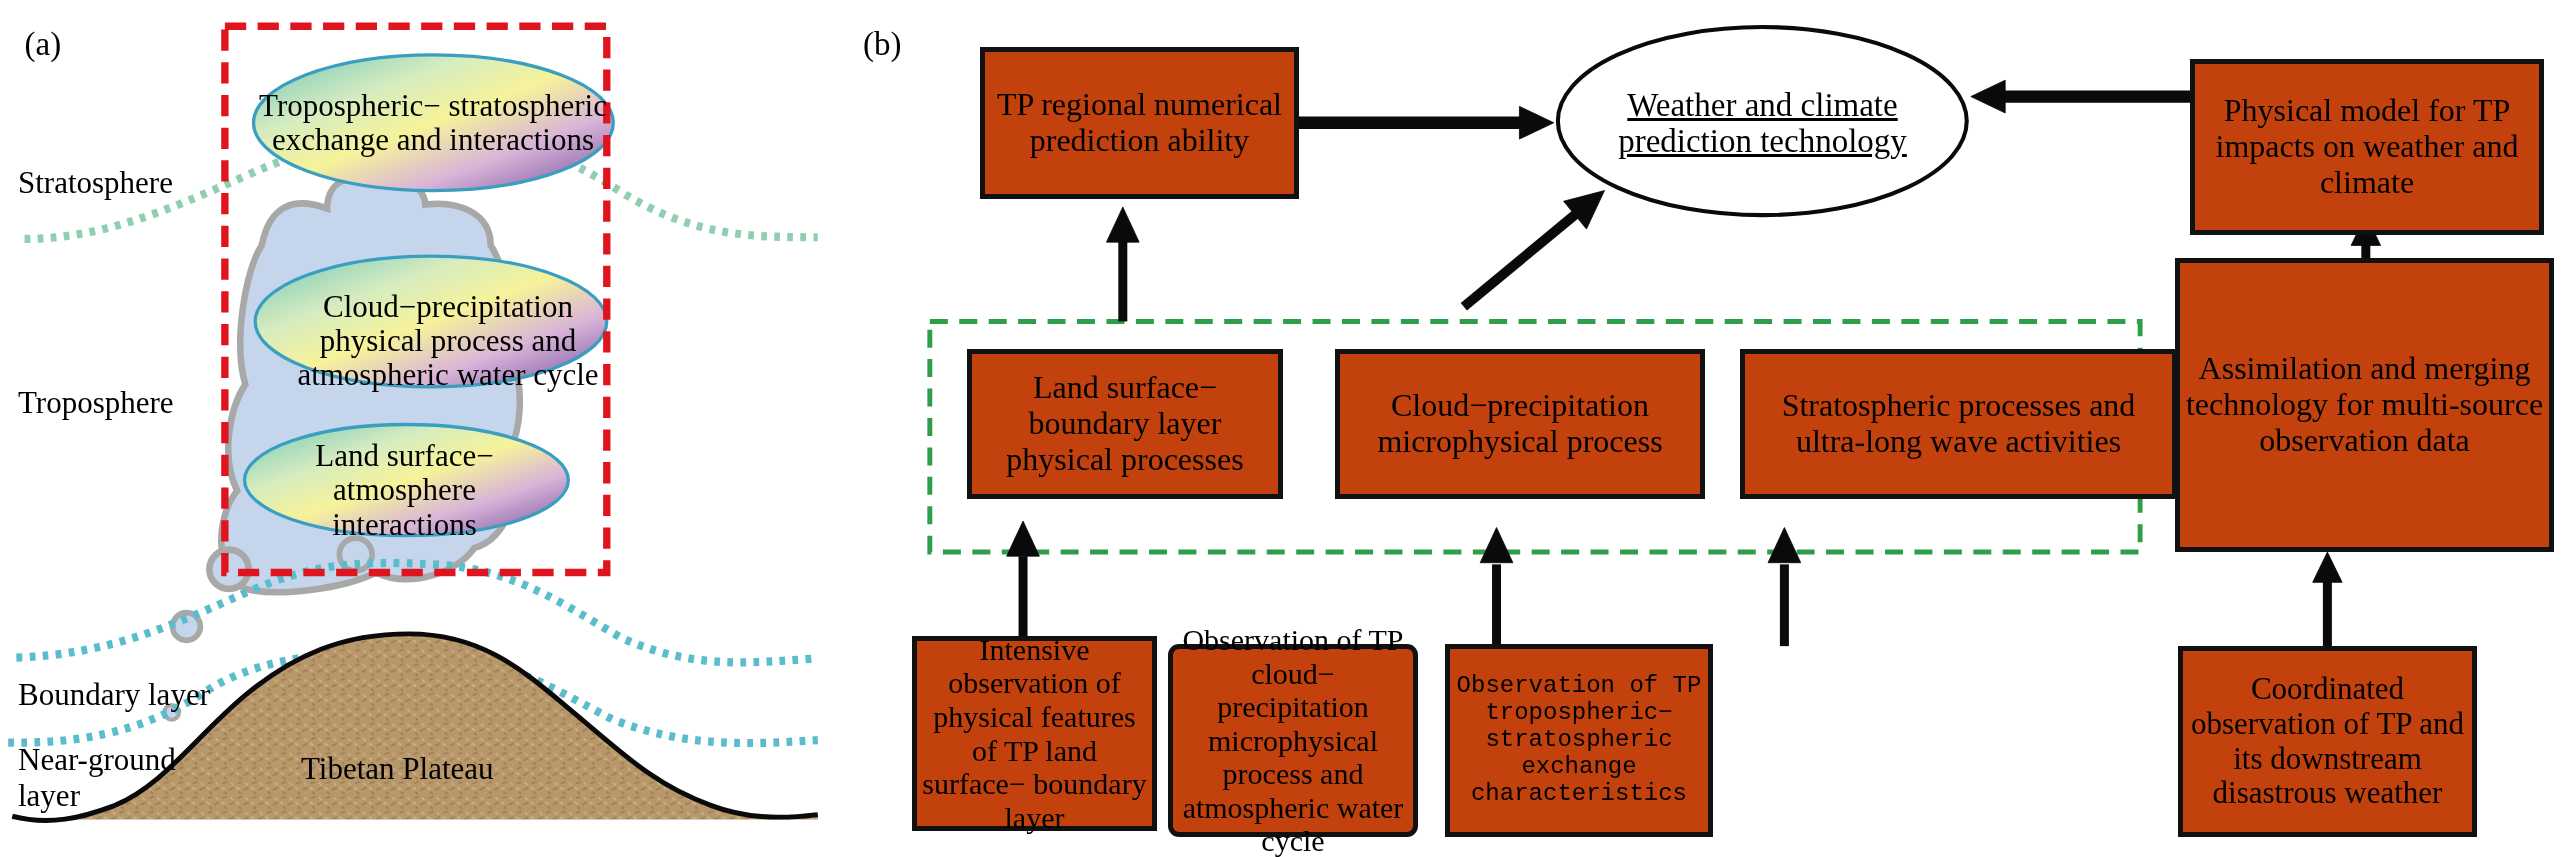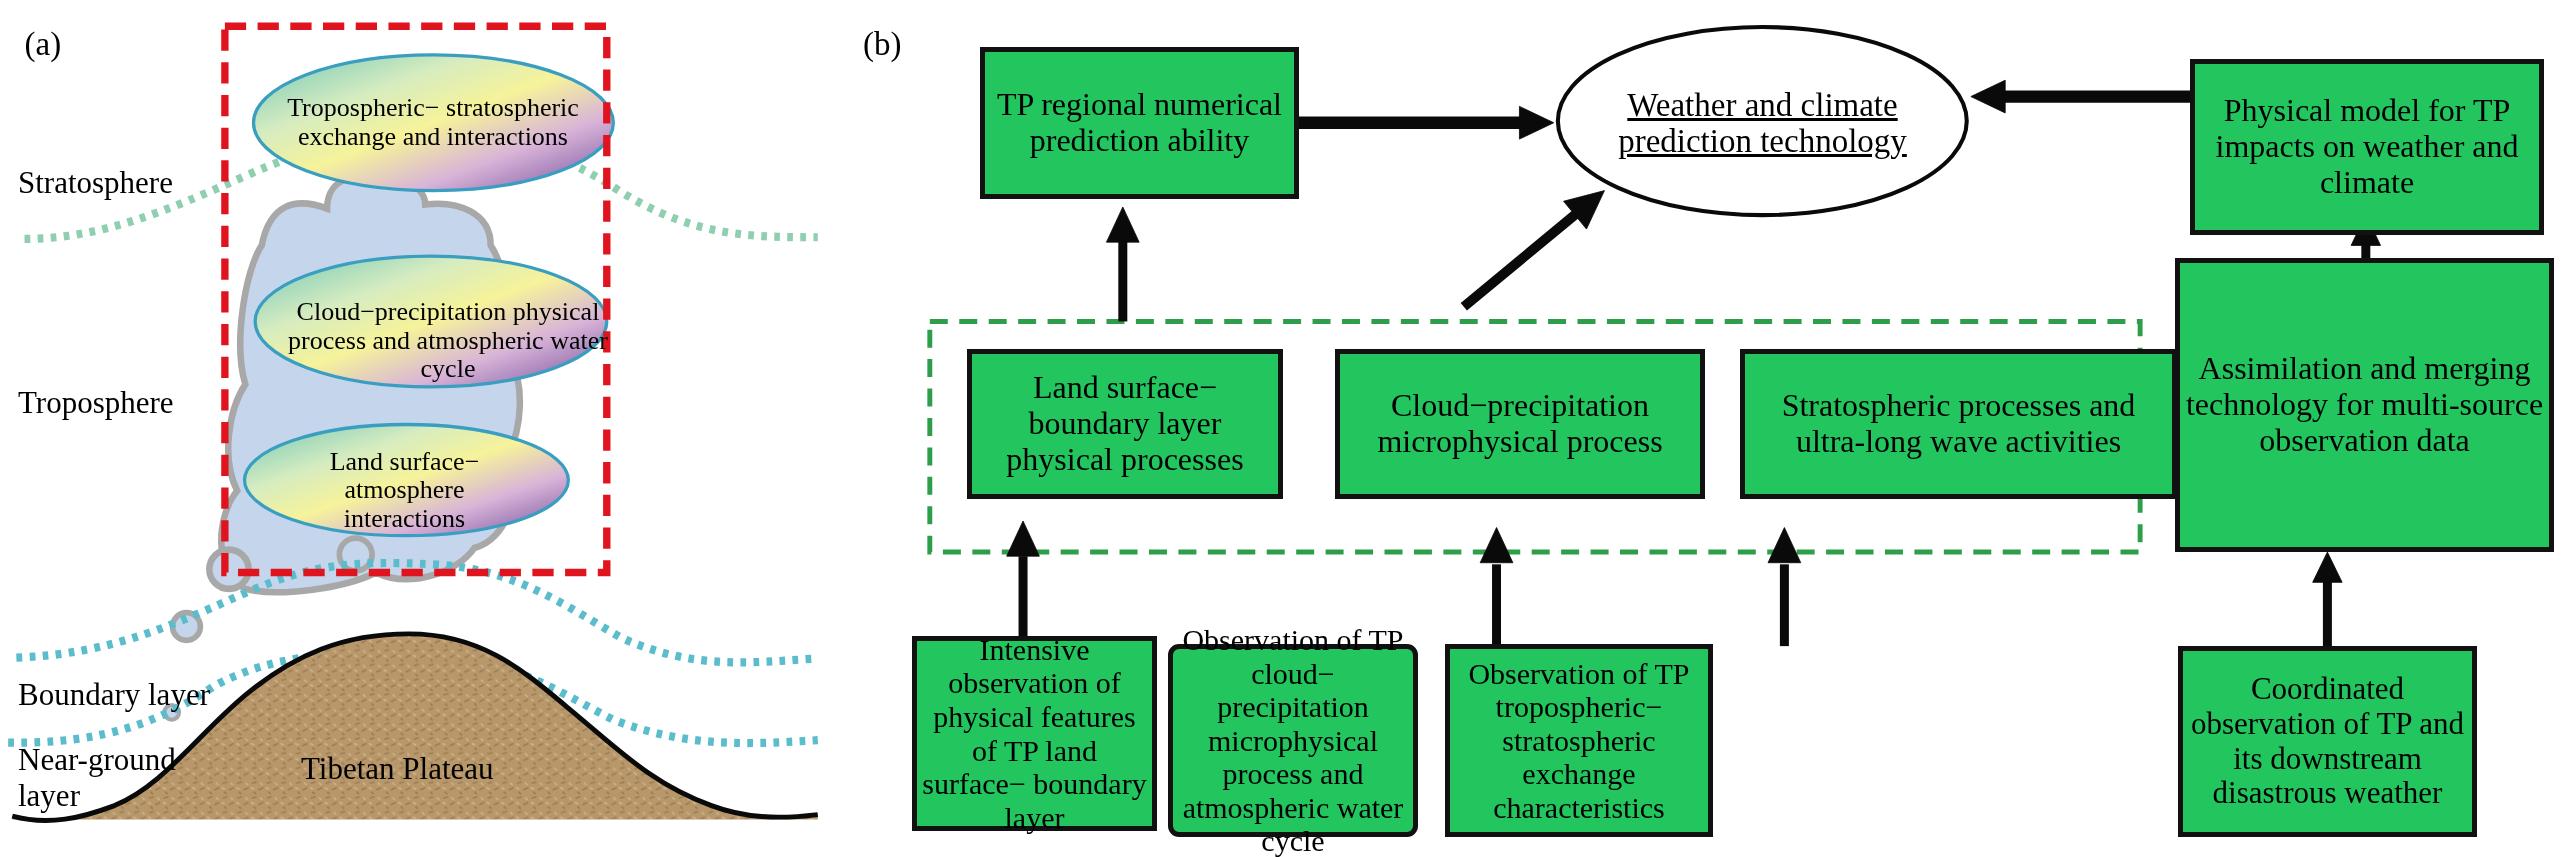--- a/index.html
+++ b/index.html
@@ -1,25 +1,25 @@
 <!DOCTYPE html>
 <html style="font-size:13px"><head>
 <meta charset="utf-8">
 <style>
   html, body { margin:0; padding:0; background:#ffffff; }
   body { width:2576px; height:858px; position:relative; overflow:hidden;
          font-family:"Liberation Serif","DejaVu Serif",serif; color:#000; }
   svg.canvas { position:absolute; left:0; top:0; }
   .lbl { position:absolute; font-size:31px; line-height:1.1; white-space:nowrap; }
   .panel-label { position:absolute; font-size:33px; }
-  .box { position:absolute; border:5.7px solid #111; background:#22c55e; box-sizing:border-box;
+  .box { position:absolute; border:5.7px solid #111; background:#c2410c; box-sizing:border-box;
          display:flex; align-items:center; justify-content:center; text-align:center;
          font-size:32px; line-height:1.12; padding:3.3px 4.9px; }
   .ell-text { position:absolute; display:flex; align-items:center; justify-content:center;
-              text-align:center; font-size:26px; line-height:1.1; }
+              text-align:center; font-size:31px; line-height:1.1; }
 </style>
 </head>
 <body>
 
 <svg class="canvas" width="2576" height="858" viewBox="0 0 3150 1049">
   <defs>
     <linearGradient id="ellGrad" x1="0" y1="0" x2="1" y2="1">
       <stop offset="0" stop-color="#6cc6b8"></stop>
       <stop offset="0.3" stop-color="#d6ecc0"></stop>
       <stop offset="0.5" stop-color="#f6f39a"></stop>
@@ -128,19 +128,19 @@
 <div class="box" style="left:2175px;top:258px;width:379px;height:294px;">
   <span>Assimilation and merging technology for multi-source observation data</span>
 </div>
 
 <div class="box" style="left:912px;top:636px;width:245px;height:195px;font-size:30px;">
   <span>Intensive observation of physical features of TP land surface− boundary layer</span>
 </div>
 <div class="box" style="left:1168px;top:644px;width:250px;height:193px;font-size:30px;border-radius:11px;">
   <span>Observation of TP cloud− precipitation microphysical process and atmospheric water cycle</span>
 </div>
-<div class="box" style="left:1445px;top:644px;width:268px;height:193px;font-size:30px;">
+<div class="box" style="left:1445px;top:644px;width:268px;height:193px;font-size:24px;font-family:Liberation Mono, monospace;">
   <span>Observation of TP tropospheric− stratospheric exchange characteristics</span>
 </div>
 <div class="box" style="left:2178px;top:646px;width:299px;height:191px;font-size:31px;">
   <span>Coordinated observation of TP and its downstream disastrous weather</span>
 </div>
 
 
 </body></html>

